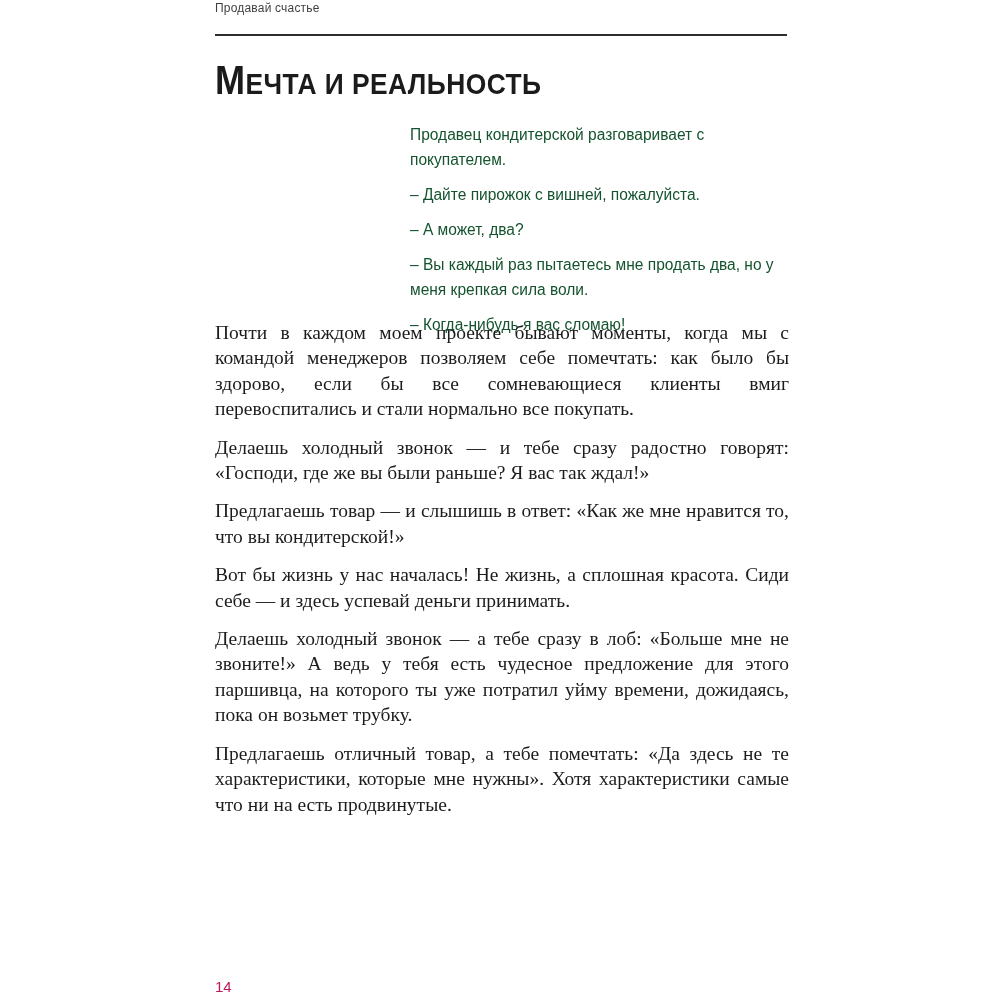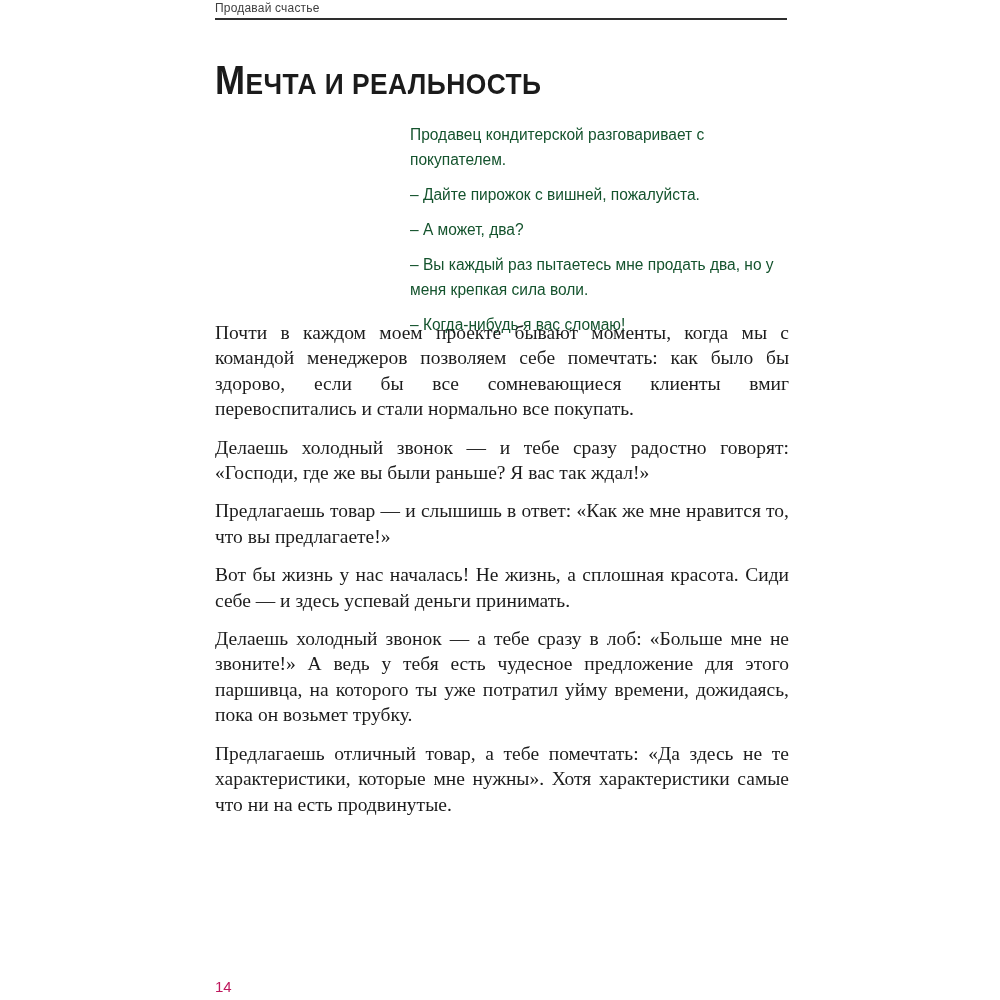--- a/index.html
+++ b/index.html
@@ -17,21 +17,21 @@
     color: #1d1d1d;
   }
 
   
   .running-head-wrap {
     position: absolute;
     top: 0;
     left: 215px;
     width: 572px;
     border-bottom: 2px solid #2e2e2e;
-    padding-bottom: 2px;
+    padding-bottom: 18px;
   }
   .running-head {
     font-size: 12.5px;
     line-height: 16px;
     letter-spacing: 0.2px;
     color: #3f3f3f;
     transform: scaleX(0.96);
     transform-origin: left center;
   }
 
@@ -115,21 +115,21 @@
     <p>Продавец кондитерской разговаривает с покупателем.</p>
     <p>– Дайте пирожок с вишней, пожалуйста.</p>
     <p>– А может, два?</p>
     <p>– Вы каждый раз пытаетесь мне продать два, но у меня крепкая сила воли.</p>
     <p>– Когда-нибудь я вас сломаю!</p>
   </div>
 
   <div class="body-text">
     <p>Почти в каждом моем проекте бывают моменты, когда мы с командой менеджеров позволяем себе помечтать: как было бы здорово, если бы все сомневающиеся клиенты вмиг перевоспитались и стали нормально все покупать.</p>
     <p>Делаешь холодный звонок — и тебе сразу радостно говорят: «Господи, где же вы были раньше? Я вас так ждал!»</p>
-    <p>Предлагаешь товар — и слышишь в ответ: «Как же мне нравится то, что вы предлагаете!»</p>
+    <p>Предлагаешь товар — и слышишь в ответ: «Как же мне нравится то, что вы кондитерской!»</p>
     <p>Вот бы жизнь у нас началась! Не жизнь, а сплошная красота. Сиди себе — и здесь успевай деньги принимать.</p>
     <p>Делаешь холодный звонок — а тебе сразу в лоб: «Больше мне не звоните!» А ведь у тебя есть чудесное предложение для этого паршивца, на которого ты уже потратил уйму времени, дожидаясь, пока он возьмет трубку.</p>
     <p>Предлагаешь отличный товар, а тебе помечтать: «Да здесь не те характеристики, которые мне нужны». Хотя характеристики самые что ни на есть продвинутые.</p>
   </div>
 
   <div class="page-number">14</div>
 
 </div>
 
 </body></html>

